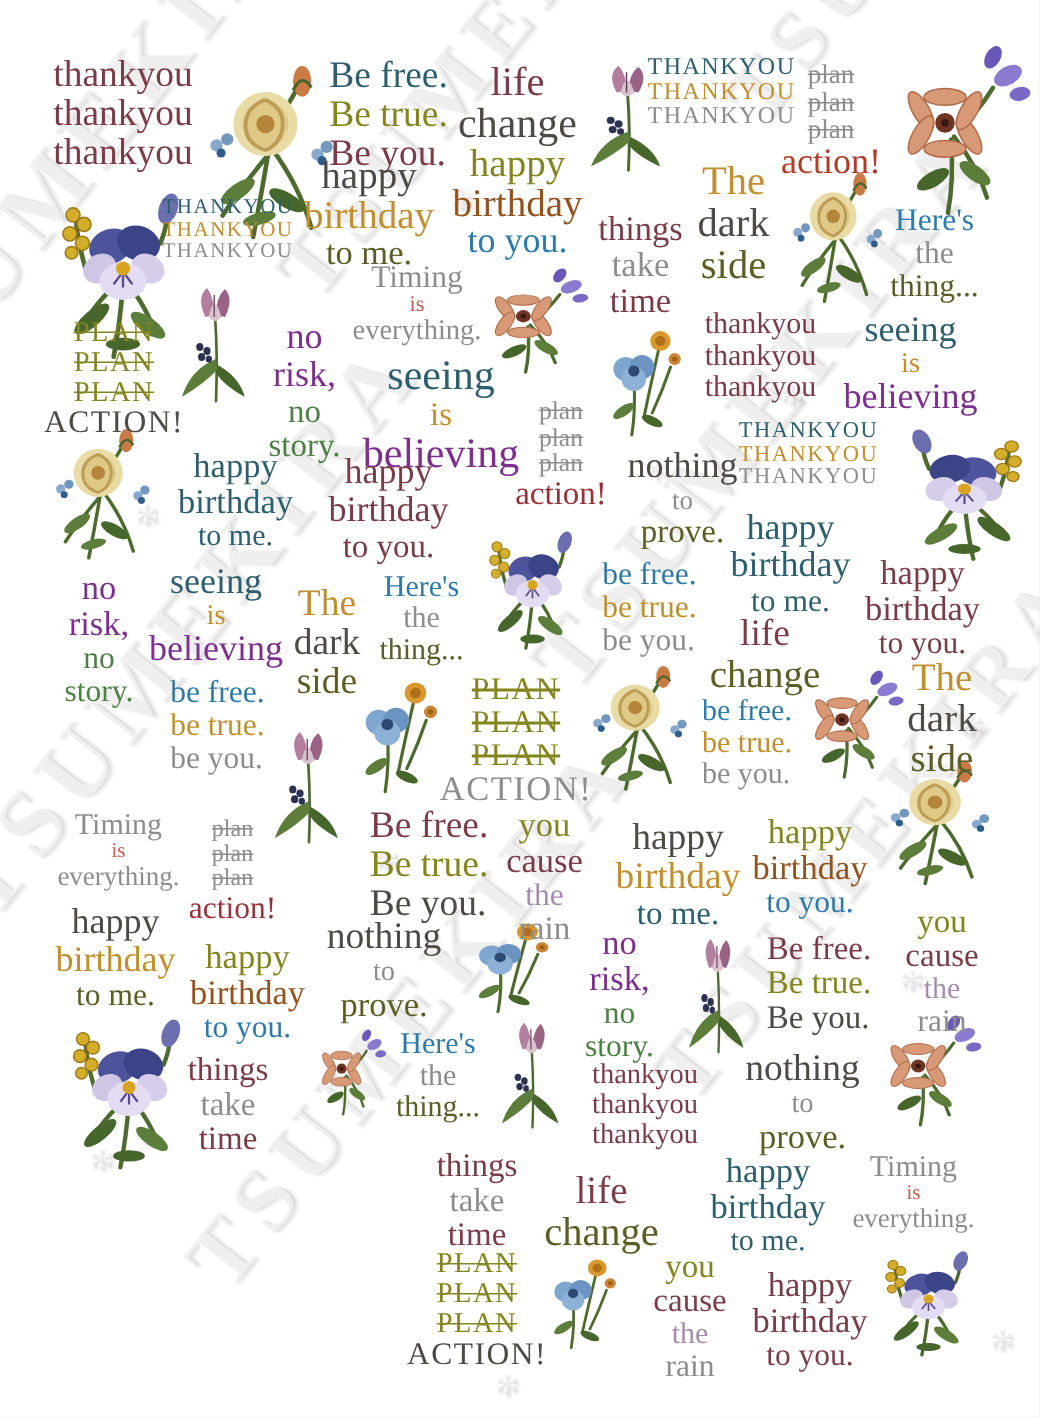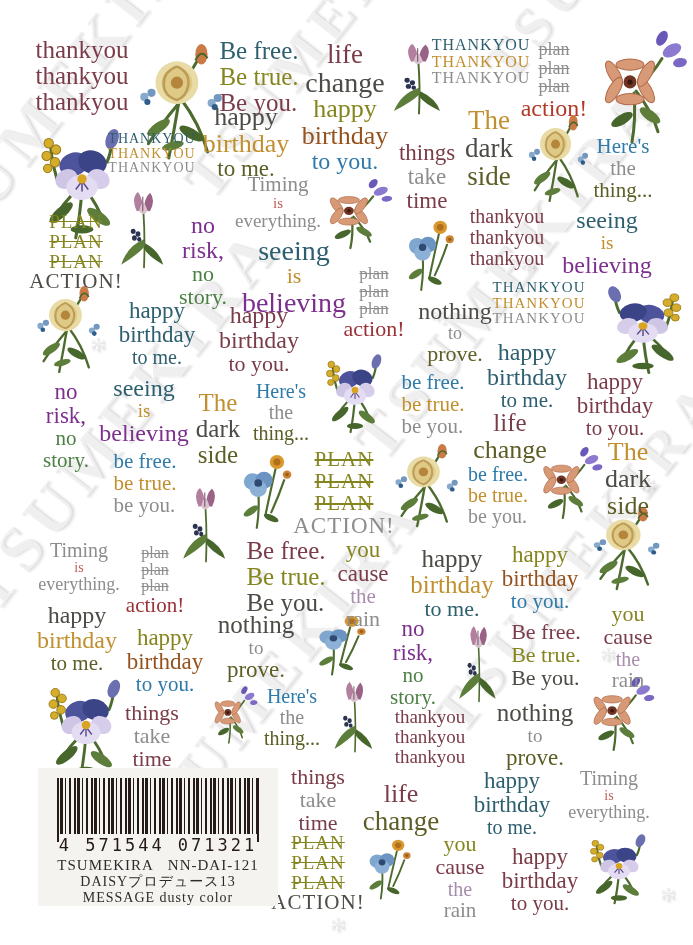--- a/index.html
+++ b/index.html
@@ -36,31 +36,20 @@
              color:#241b16;margin-top:1px;}
   .label-line1{font-size:15px;color:#2c2c2c;letter-spacing:1px;margin-top:2px;}
   .label-line1 .code{margin-left:14px;}
   .label-line2,.label-line3{font-size:14px;color:#2c2c2c;letter-spacing:1px;line-height:1.15;}
 </style>
 </head>
 <body>
 
 <div class="sheet">
 
-  <div class="label-box">
-    <div>
-      <div class="bars"></div>
-      <div class="bc-digits">4 571544 071321</div>
-    </div>
-    <div class="label-line1">
-      <span>TSUMEKIRA</span><span class="code">NN-DAI-121</span>
-    </div>
-    <div class="label-line2">DAISYプロデュース13</div>
-    <div class="label-line3">MESSAGE dusty color</div>
-  </div>
 
 <div class="wm" style="left: -110px; top: 250px; font-size: 64px; transform: rotate(-52deg); transform-origin: 0px 0px;">TSUMEKIRA</div>
     <div class="wm" style="left: -50px; top: 580px; font-size: 64px; transform: rotate(-52deg); transform-origin: 0px 0px;">TSUMEKIRA</div>
     <div class="wm" style="left: 110px; top: 830px; font-size: 60px; transform: rotate(-52deg); transform-origin: 0px 0px;">TSUMEKIRA</div>
     <div class="wm" style="left: 170px; top: 170px; font-size: 58px; transform: rotate(-52deg); transform-origin: 0px 0px;">TSUMEKIRA</div>
     <div class="wm" style="left: 340px; top: 430px; font-size: 62px; transform: rotate(-52deg); transform-origin: 0px 0px;">TSUMEKIRA</div>
     <div class="wm" style="left: 420px; top: 705px; font-size: 58px; transform: rotate(-52deg); transform-origin: 0px 0px;">TSUMEKIRA</div>
     <div class="wm" style="left: 470px; top: 55px; font-size: 56px; transform: rotate(-52deg); transform-origin: 0px 0px;">TSUMEKIRA</div>
     <div class="wm spark" style="left: 300px; top: 120px; font-size: 34px;">*</div>
     <div class="wm spark" style="left: 90px; top: 330px; font-size: 34px;">*</div>

